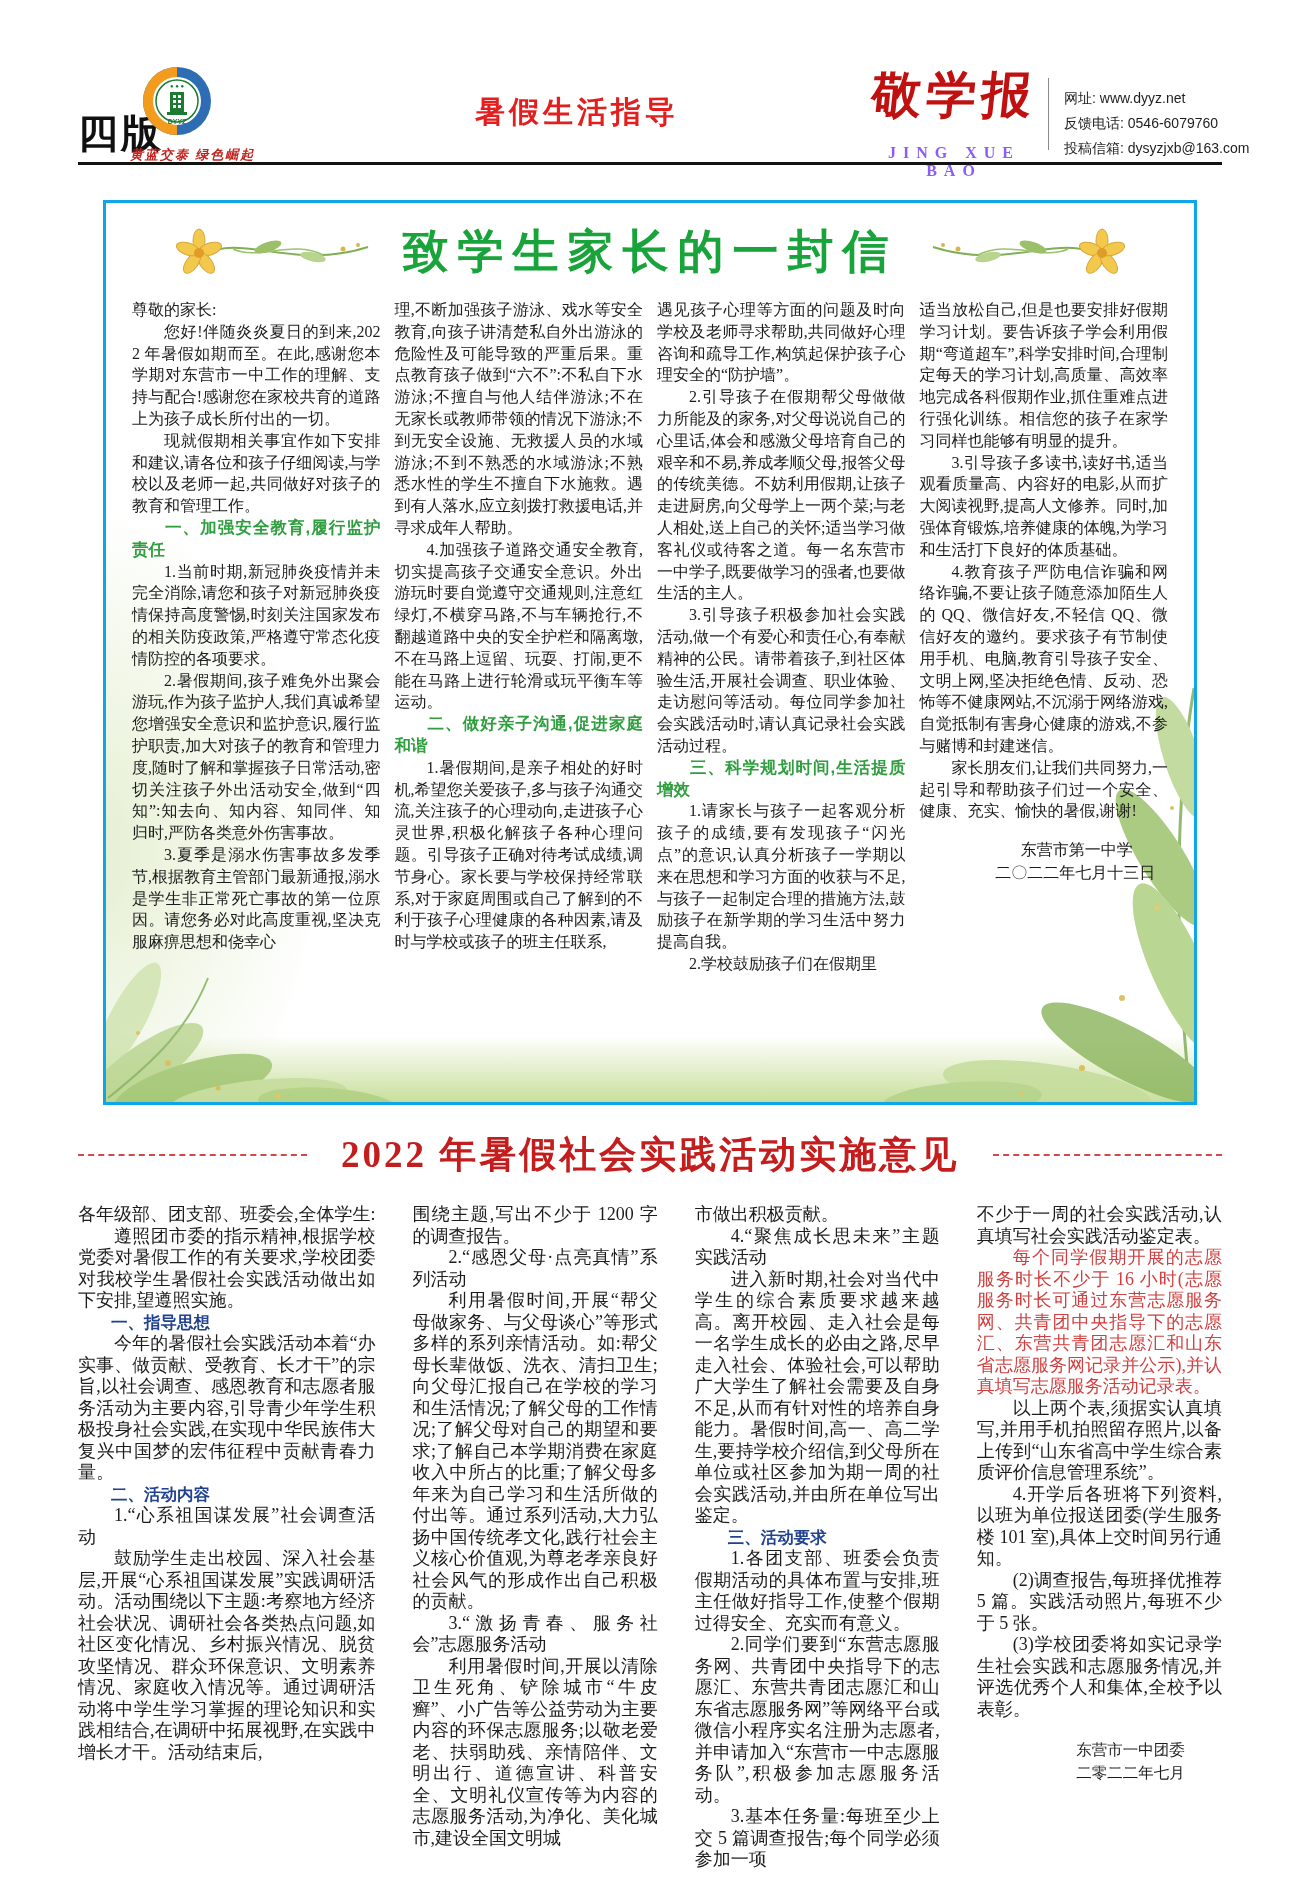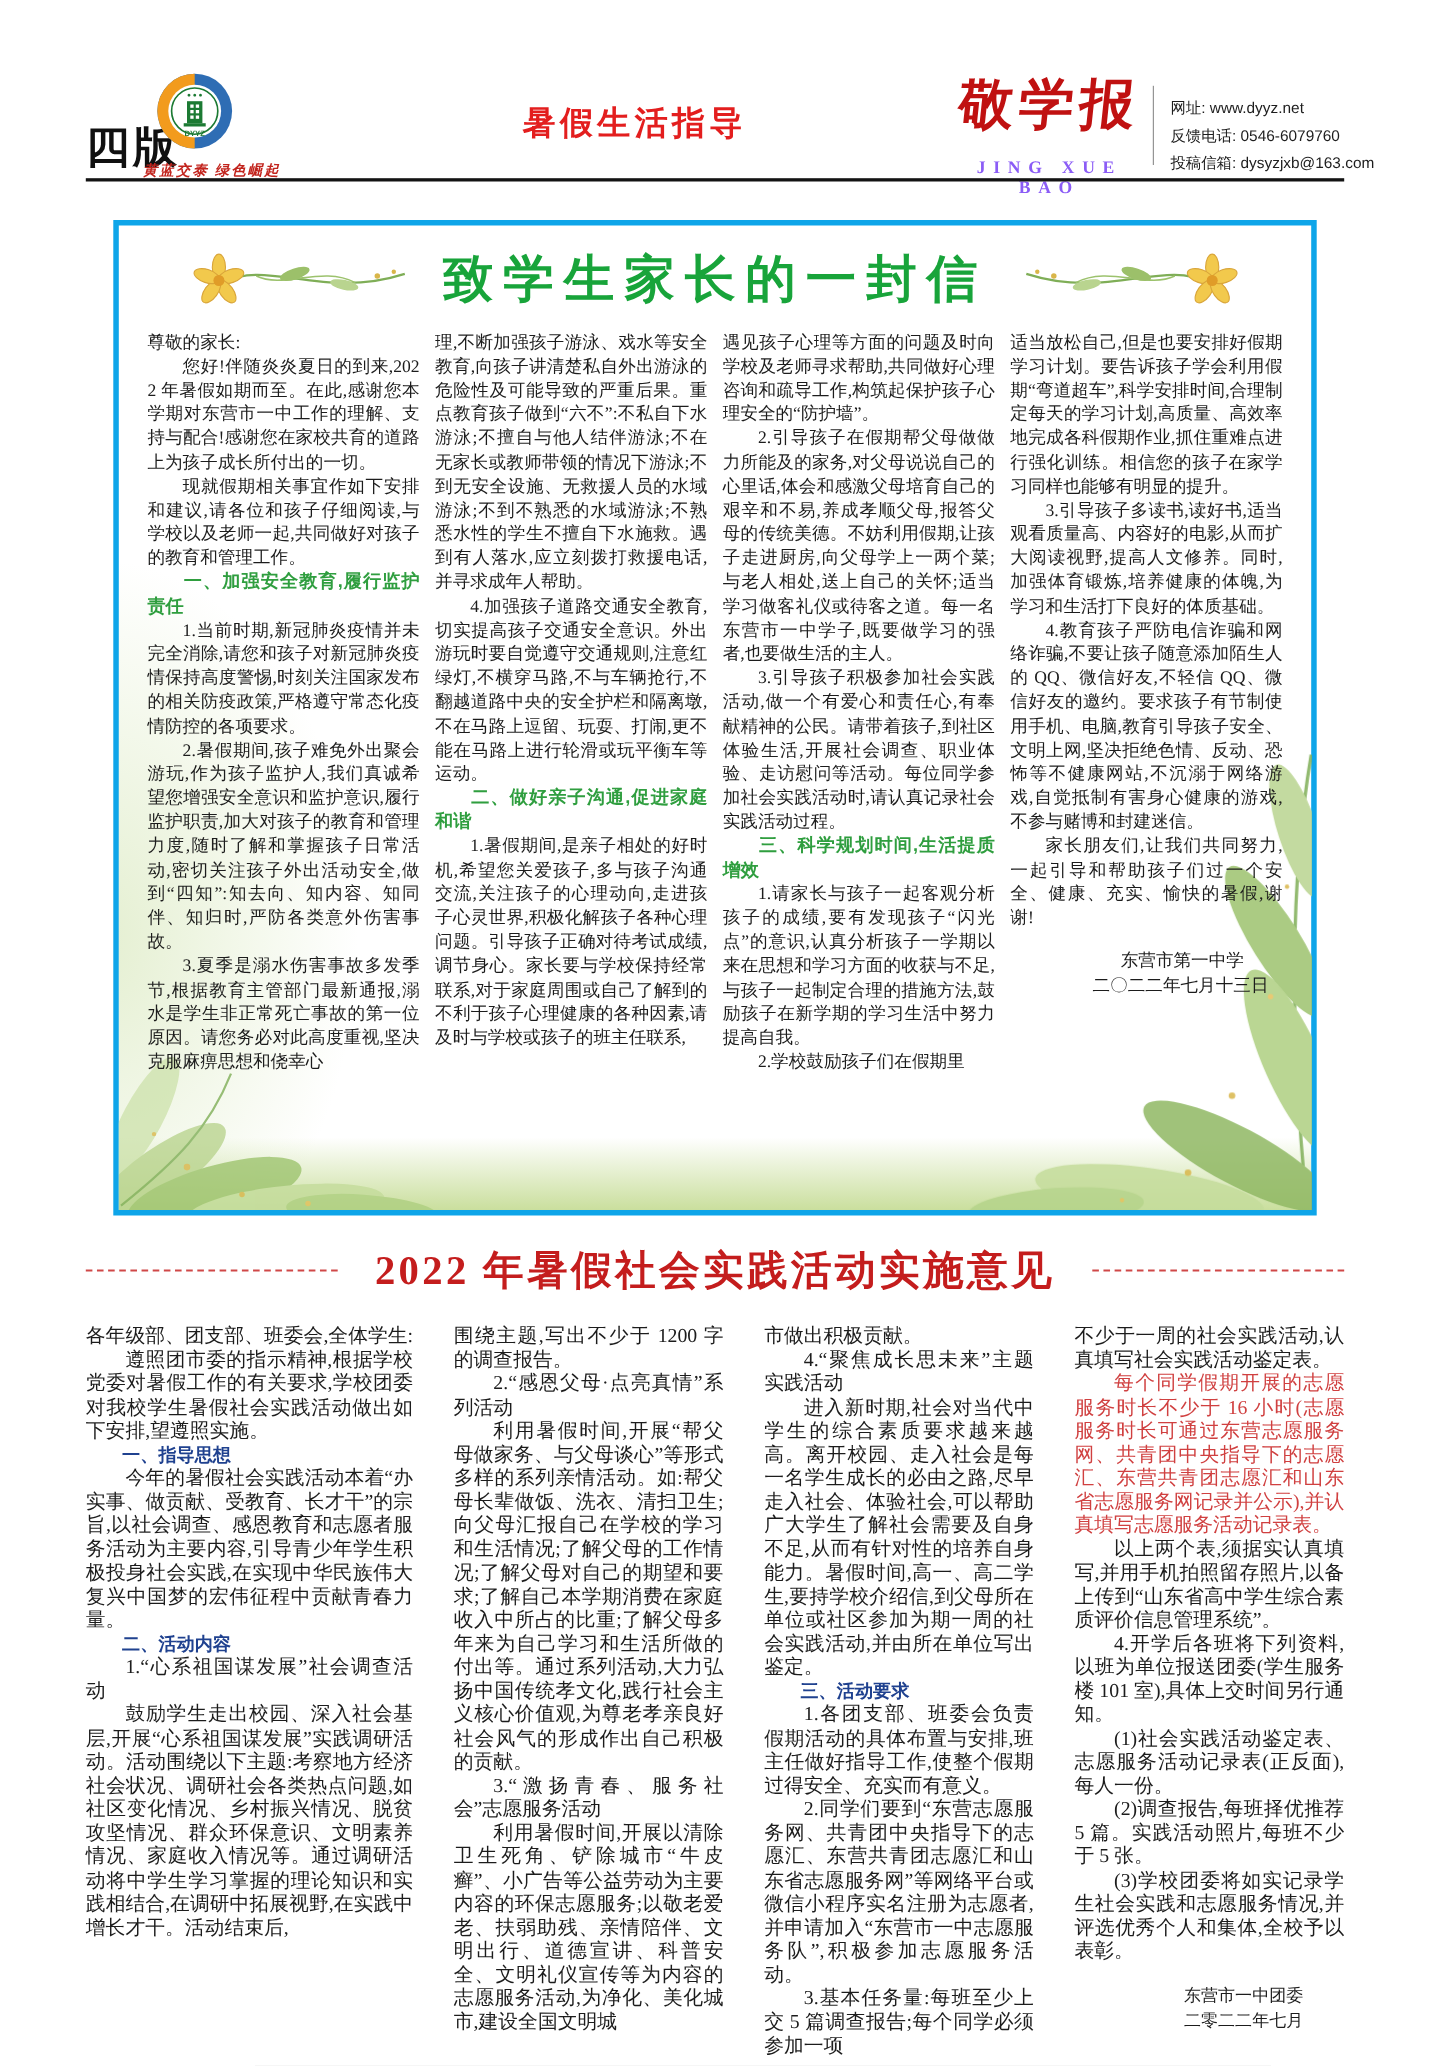--- a/index.html
+++ b/index.html
@@ -17,21 +17,21 @@
   .masthead{position:absolute;left:786px;top:2px;width:180px;text-align:center;}
   .mh-cn{font-size:50px;line-height:66px;font-weight:bold;color:#c01111;letter-spacing:5px;transform:skewX(-6deg);}
   .mh-en{font-size:16px;letter-spacing:7px;color:#8b5cf6;margin-top:16px;font-weight:bold;}
   .vdiv{position:absolute;left:970px;top:18px;height:72px;width:1px;background:#8a8a8a;}
   .contact{position:absolute;left:986px;top:26px;font-family:"Liberation Sans","DejaVu Sans",sans-serif;
            font-size:14px;color:#1d1d1d;}
   .contact .row{line-height:25px;white-space:nowrap;}
   .rule{position:absolute;left:78px;top:162px;width:1144px;height:3px;background:#131313;}
 
   
-  .letter{position:absolute;left:103px;top:200px;width:1094px;height:905px;border:5px solid #0ea5e9;
+  .letter{position:absolute;left:103px;top:200px;width:1094px;height:905px;border:3px solid #0ea5e9;
           box-sizing:border-box;background:#fff;overflow:hidden;}
   .letter-title-row{position:absolute;top:10px;left:0;right:0;height:78px;display:flex;
                     align-items:center;justify-content:center;gap:30px;z-index:3;}
   .letter-title{margin:0;font-size:46px;font-weight:bold;color:#18a43a;letter-spacing:9px;}
   .cols{display:grid;}
   .letter-cols{position:absolute;left:26px;right:26px;top:96px;grid-template-columns:repeat(4,1fr);
                column-gap:14px;z-index:2;}
   .col p{margin:0;}
   .bd{font-size:16px;line-height:21.8px;text-align:justify;word-break:break-all;color:#1c1c1c;}
   .indent{text-indent:2em;}
@@ -256,21 +256,20 @@
         <p class="hd">三、活动要求</p>
         <p class="bd indent">1.各团支部、班委会负责假期活动的具体布置与安排,班主任做好指导工作,使整个假期过得安全、充实而有意义。</p>
         <p class="bd indent">2.同学们要到“东营志愿服务网、共青团中央指导下的志愿汇、东营共青团志愿汇和山东省志愿服务网”等网络平台或微信小程序实名注册为志愿者,并申请加入“东营市一中志愿服务队”,积极参加志愿服务活动。</p>
         <p class="bd indent">3.基本任务量:每班至少上交 5 篇调查报告;每个同学必须参加一项</p>
       </div>
       <div class="col">
         <p class="bd">不少于一周的社会实践活动,认真填写社会实践活动鉴定表。</p>
         <p class="bd indent red">每个同学假期开展的志愿服务时长不少于 16 小时(志愿服务时长可通过东营志愿服务网、共青团中央指导下的志愿汇、东营共青团志愿汇和山东省志愿服务网记录并公示),并认真填写志愿服务活动记录表。</p>
         <p class="bd indent">以上两个表,须据实认真填写,并用手机拍照留存照片,以备上传到“山东省高中学生综合素质评价信息管理系统”。</p>
         <p class="bd indent">4.开学后各班将下列资料,以班为单位报送团委(学生服务楼 101 室),具体上交时间另行通知。</p>
-        <p class="bd indent">(1)社会实践活动鉴定表、志愿服务活动记录表(正反面),每人一份。</p>
         <p class="bd indent">(2)调查报告,每班择优推荐 5 篇。实践活动照片,每班不少于 5 张。</p>
         <p class="bd indent">(3)学校团委将如实记录学生社会实践和志愿服务情况,并评选优秀个人和集体,全校予以表彰。</p>
         <p class="sign s1">东营市一中团委</p>
         <p class="sign s2">二零二二年七月</p>
       </div>
     </div>
 
 </div>
 
 </body></html>

